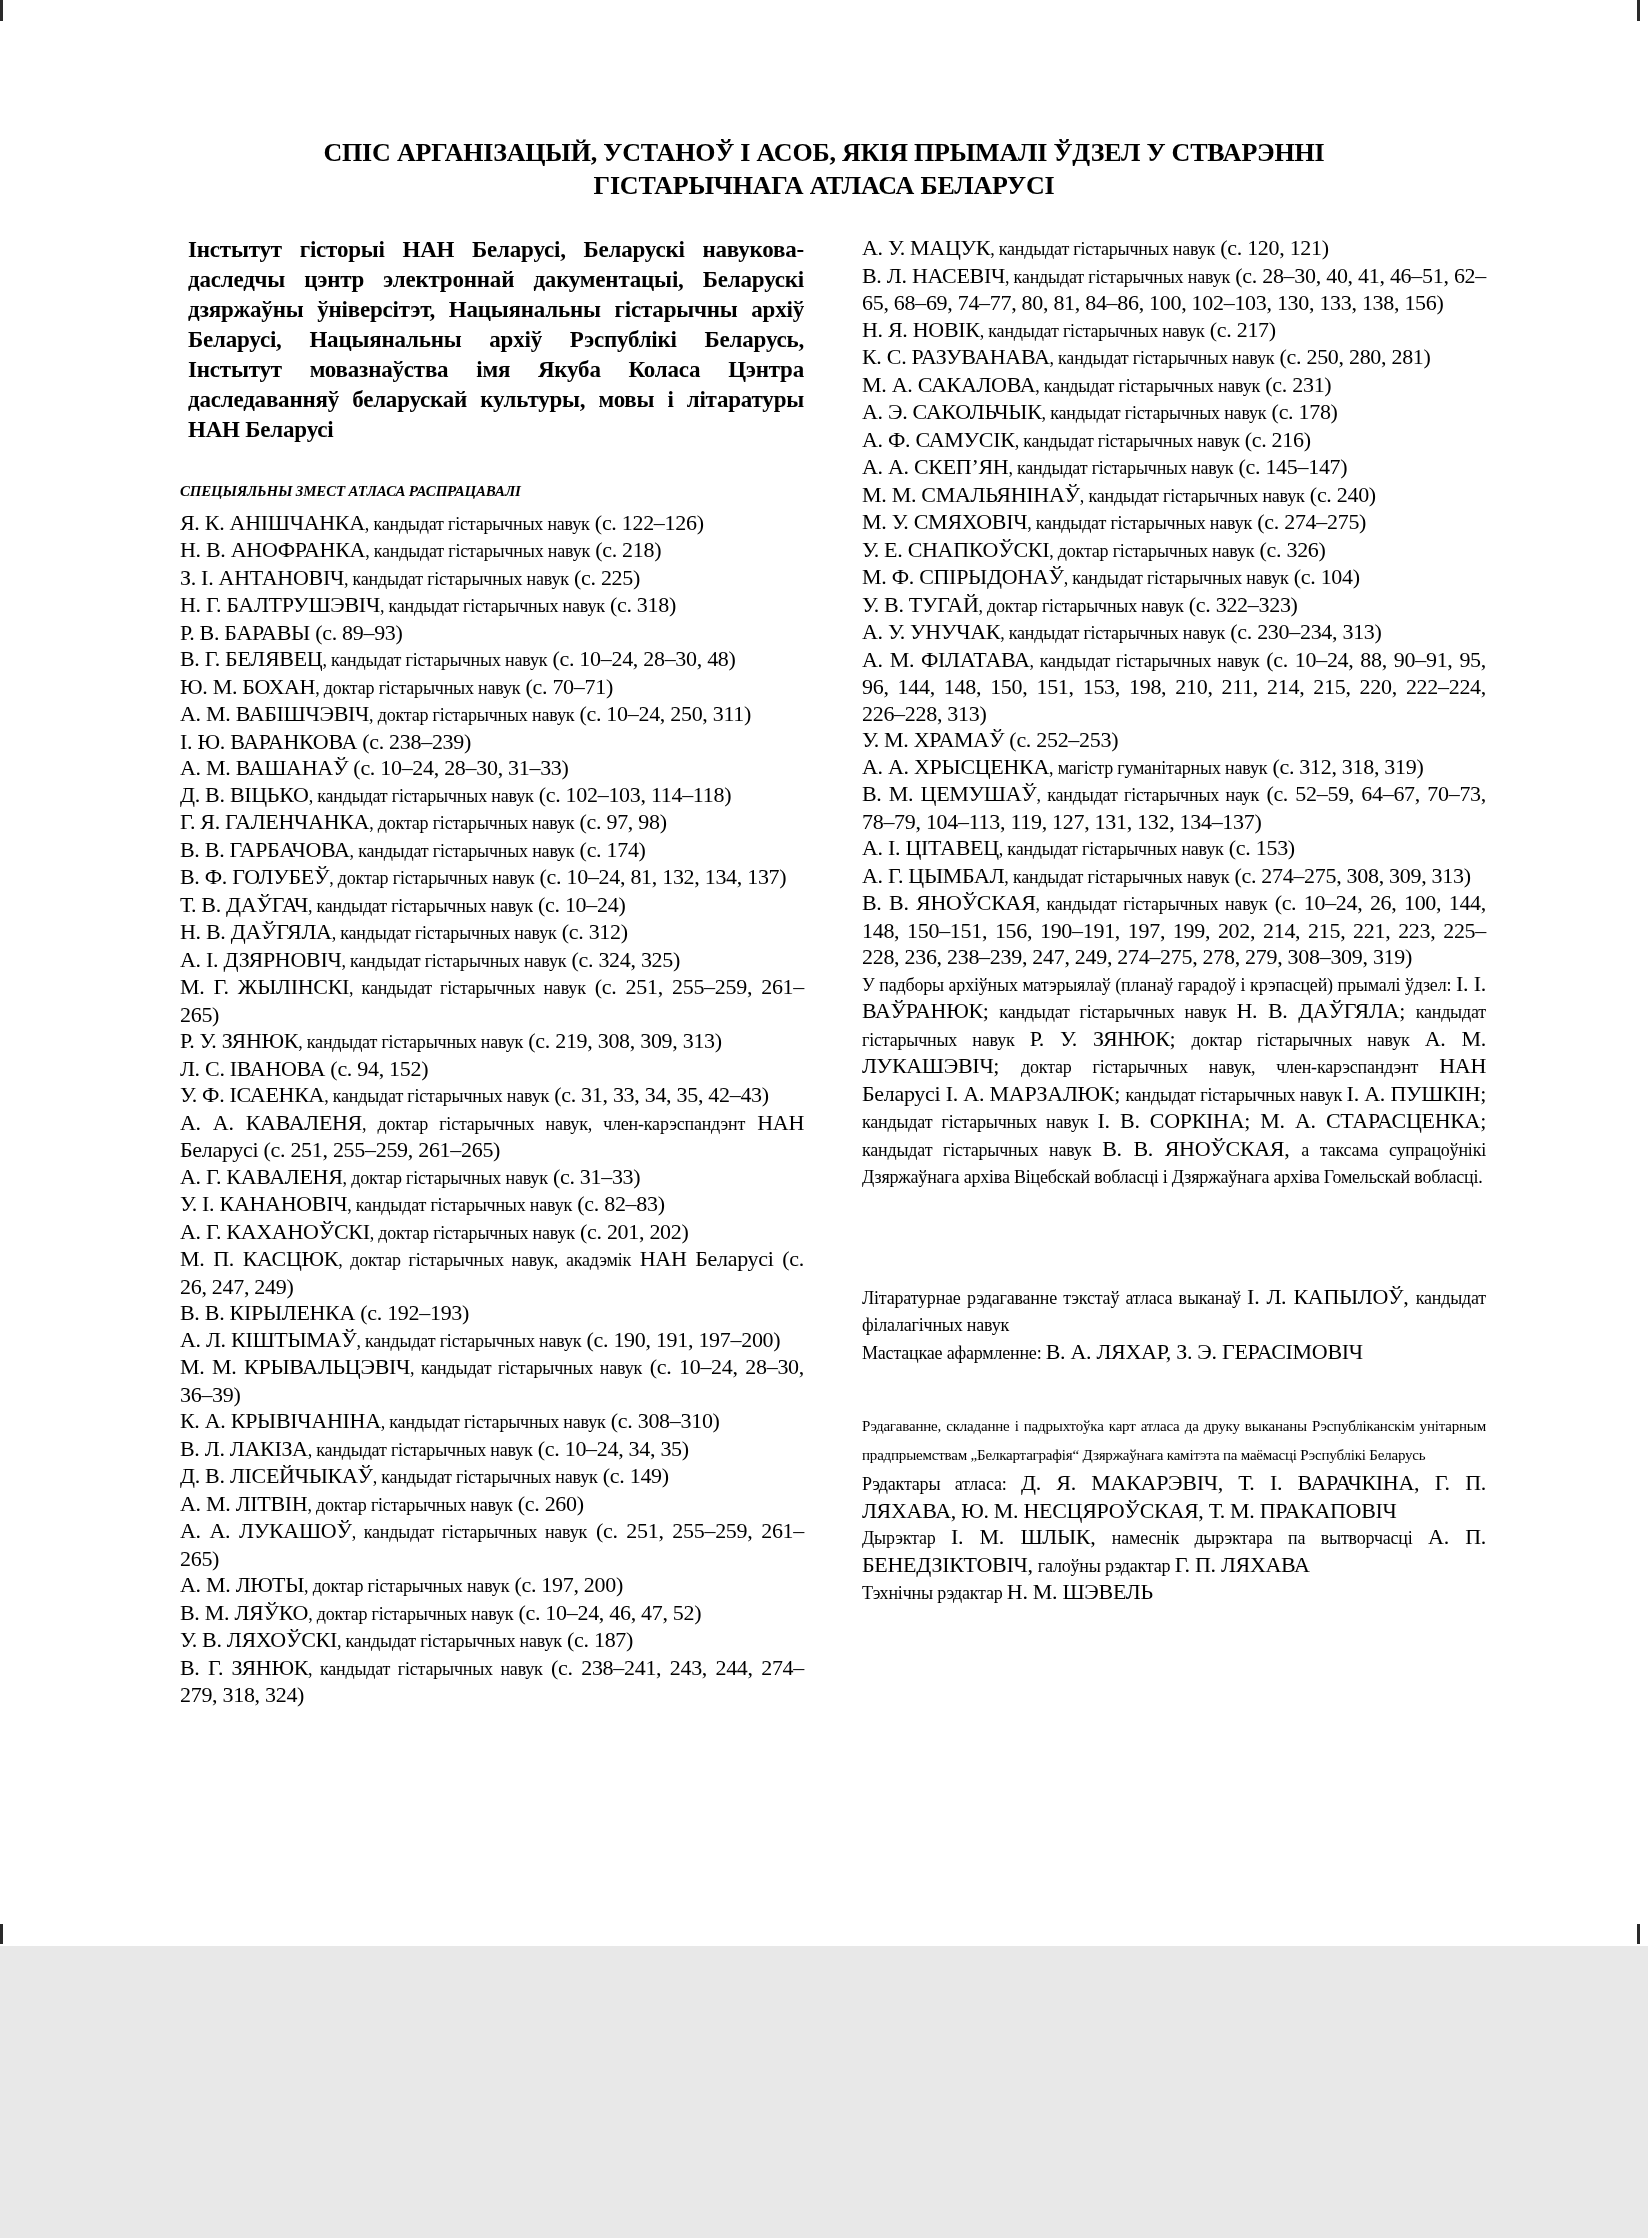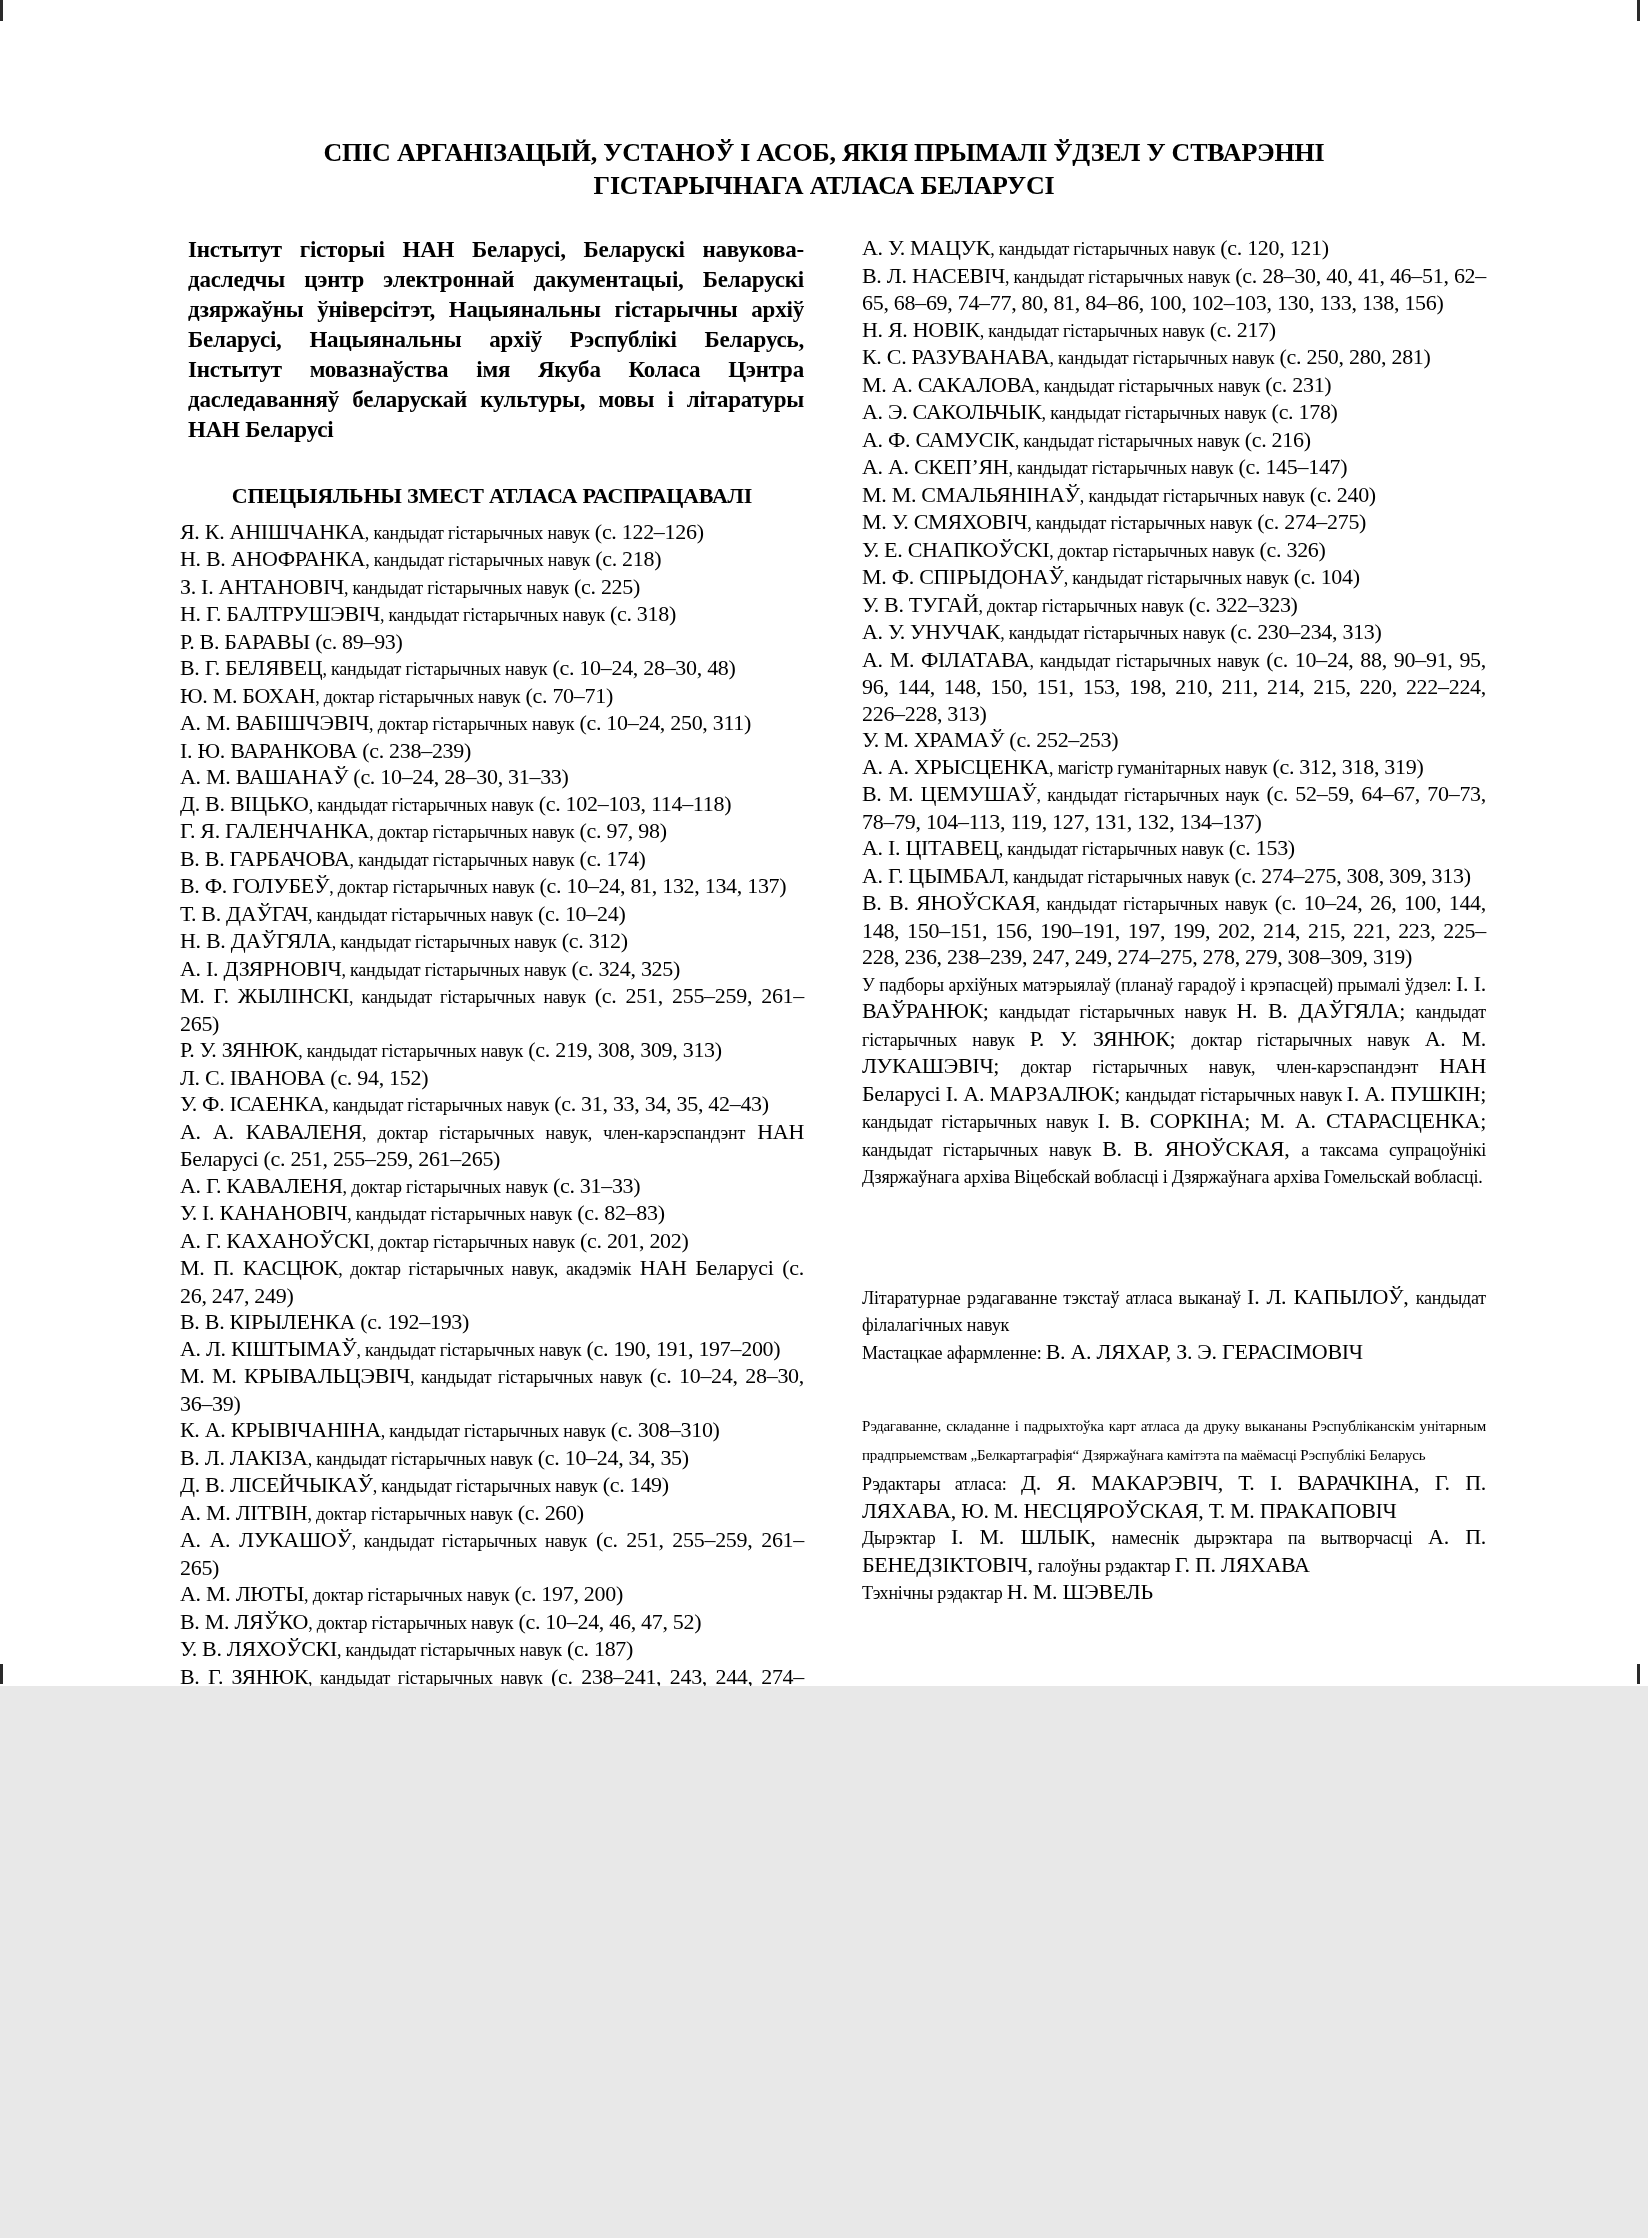--- a/index.html
+++ b/index.html
@@ -1,19 +1,19 @@
 <!DOCTYPE html>
 <html style="font-size:12.6px"><head>
 <meta charset="utf-8">
 <style>
   html, body { margin: 0; padding: 0; background: #e8e8e8; }
   .page {
     position: relative;
     width: 1648px;
-    height: 1686px;
+    height: 1946px;
     background: #ffffff;
     color: #000;
     font-family: "Liberation Serif", "DejaVu Serif", serif;
     overflow: hidden;
   }
   
   .crop { position: absolute; background: #2a2a2a; width: 3.2px; height: 20.5px; }
   .crop.tl { left: 0; top: 0; }
   .crop.tr { right: 8px; top: 0; }
   .crop.bl { left: 0; bottom: 1.6px; }
@@ -38,24 +38,24 @@
 
   .intro {
     font-weight: 700;
     font-size: 23px;
     line-height: 30px;
     margin: 0 0 38px 8px;
     letter-spacing: -0.2px;
   }
   .section-heading {
     font-weight: 700;
-    font-size: 22px;
+    font-size: 15px;
     letter-spacing: -0.2px;
-    text-align: center;
     margin: 0 0 9.5px 0;
+    font-style: italic;
   }
   .entry, .rich {
     margin: 0;
     font-size: 22px;
     line-height: 26.5px;
     letter-spacing: -0.3px;
   }
   .nm { font-size: 22px; }
   .sm { font-size: 18px; letter-spacing: -0.2px; }
 

